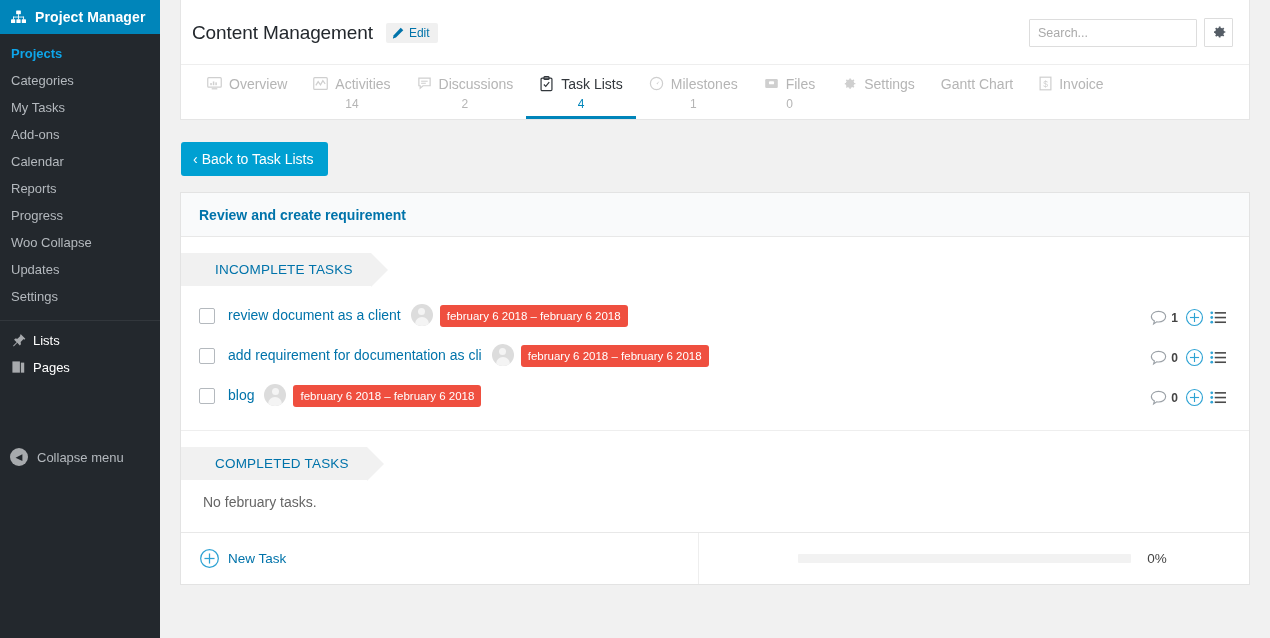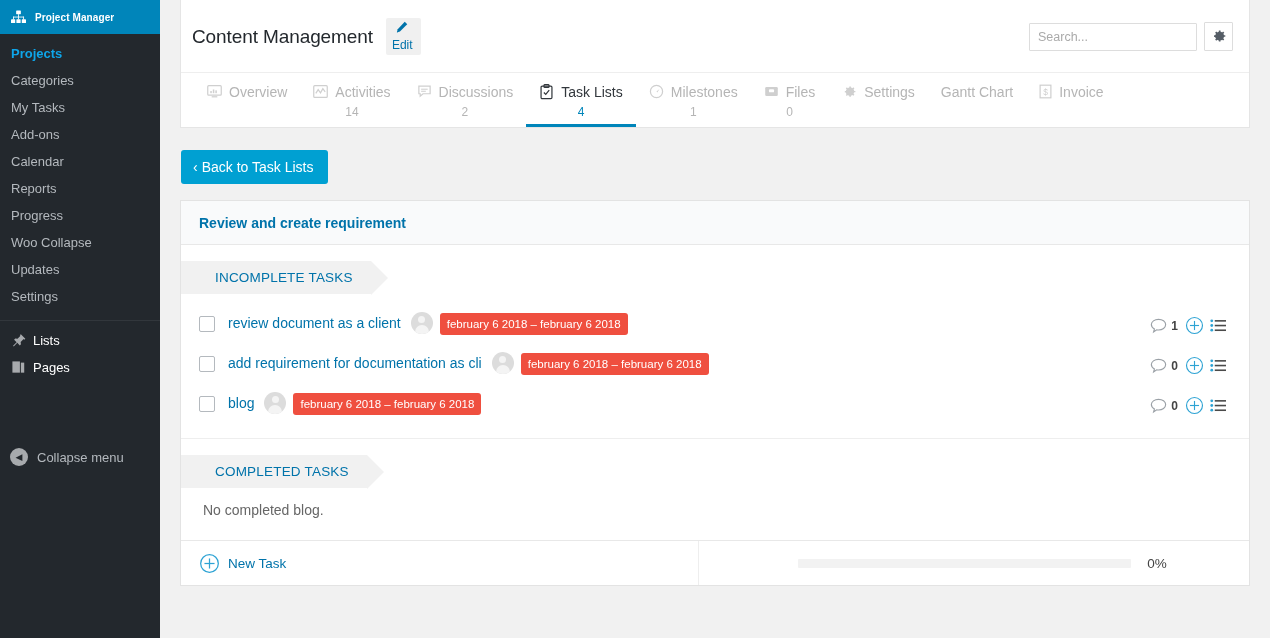--- a/index.html
+++ b/index.html
@@ -20,21 +20,21 @@
     color: #eee;
     position: relative;
   }
   .pm-brand {
     height: 34px;
     background: #0085ba;
     color: #fff;
     display: flex;
     align-items: center;
     padding-left: 11px;
-    font-size: 10px;
+    font-size: 14px;
     font-weight: bold;
     position: relative;
   }
   .pm-brand .brand-label { margin-left: 9px; letter-spacing: .1px; }
   .pm-brand::after {
     content: "";
     position: absolute;
     right: -8px; top: 50%;
     margin-top: -8px;
     border-top: 8px solid transparent;
@@ -118,21 +118,20 @@
     margin-left: 13px;
     background: #f0f0f0;
     border-radius: 2px;
     padding: 3px 8px 3px 6px;
     font-size: 12px;
     color: #0073aa;
     display: inline-flex;
     align-items: center;
     gap: 5px;
     cursor: pointer;
-    flex-direction: column;
   }
   .pm-search-wrap {
     margin-left: auto;
     display: flex;
     align-items: center;
     gap: 7px;
   }
   .pm-search {
     width: 168px;
     height: 28px;
@@ -336,21 +335,21 @@
   .pm-empty-text {
     font-size: 14px;
     color: #666;
     padding: 14px 0 10px 22px;
   }
 
   
   .pm-footer {
     display: flex;
     border-top: 1px solid #e8e8e8;
-    height: 45px;
+    height: 52px;
     gap: 17px;
   }
   .pm-footer-left {
     width: 518px;
     display: flex;
     align-items: center;
     padding-left: 18px;
     gap: 8px;
     border-right: 1px solid #eeeeee;
     cursor: pointer;
@@ -706,21 +705,21 @@
               </svg>
             </span>
           </div>
         </div>
 
       </div>
     </div>
 
     <div class="pm-section completed">
       <div class="pm-section-tag">COMPLETED TASKS</div>
-      <div class="pm-empty-text">No completed blog.</div>
+      <div class="pm-empty-text">No february tasks.</div>
     </div>
 
     <div class="pm-footer">
       <div class="pm-footer-left">
         <span>
           <svg width="21" height="21" viewBox="0 0 20 20">
             <circle cx="10" cy="10" r="8.4" fill="none" stroke="#2ea3d4" stroke-width="1.2"></circle>
             <rect x="9.4" y="5.2" width="1.2" height="9.6" fill="#2ea3d4"></rect>
             <rect x="5.2" y="9.4" width="9.6" height="1.2" fill="#2ea3d4"></rect>
           </svg>

